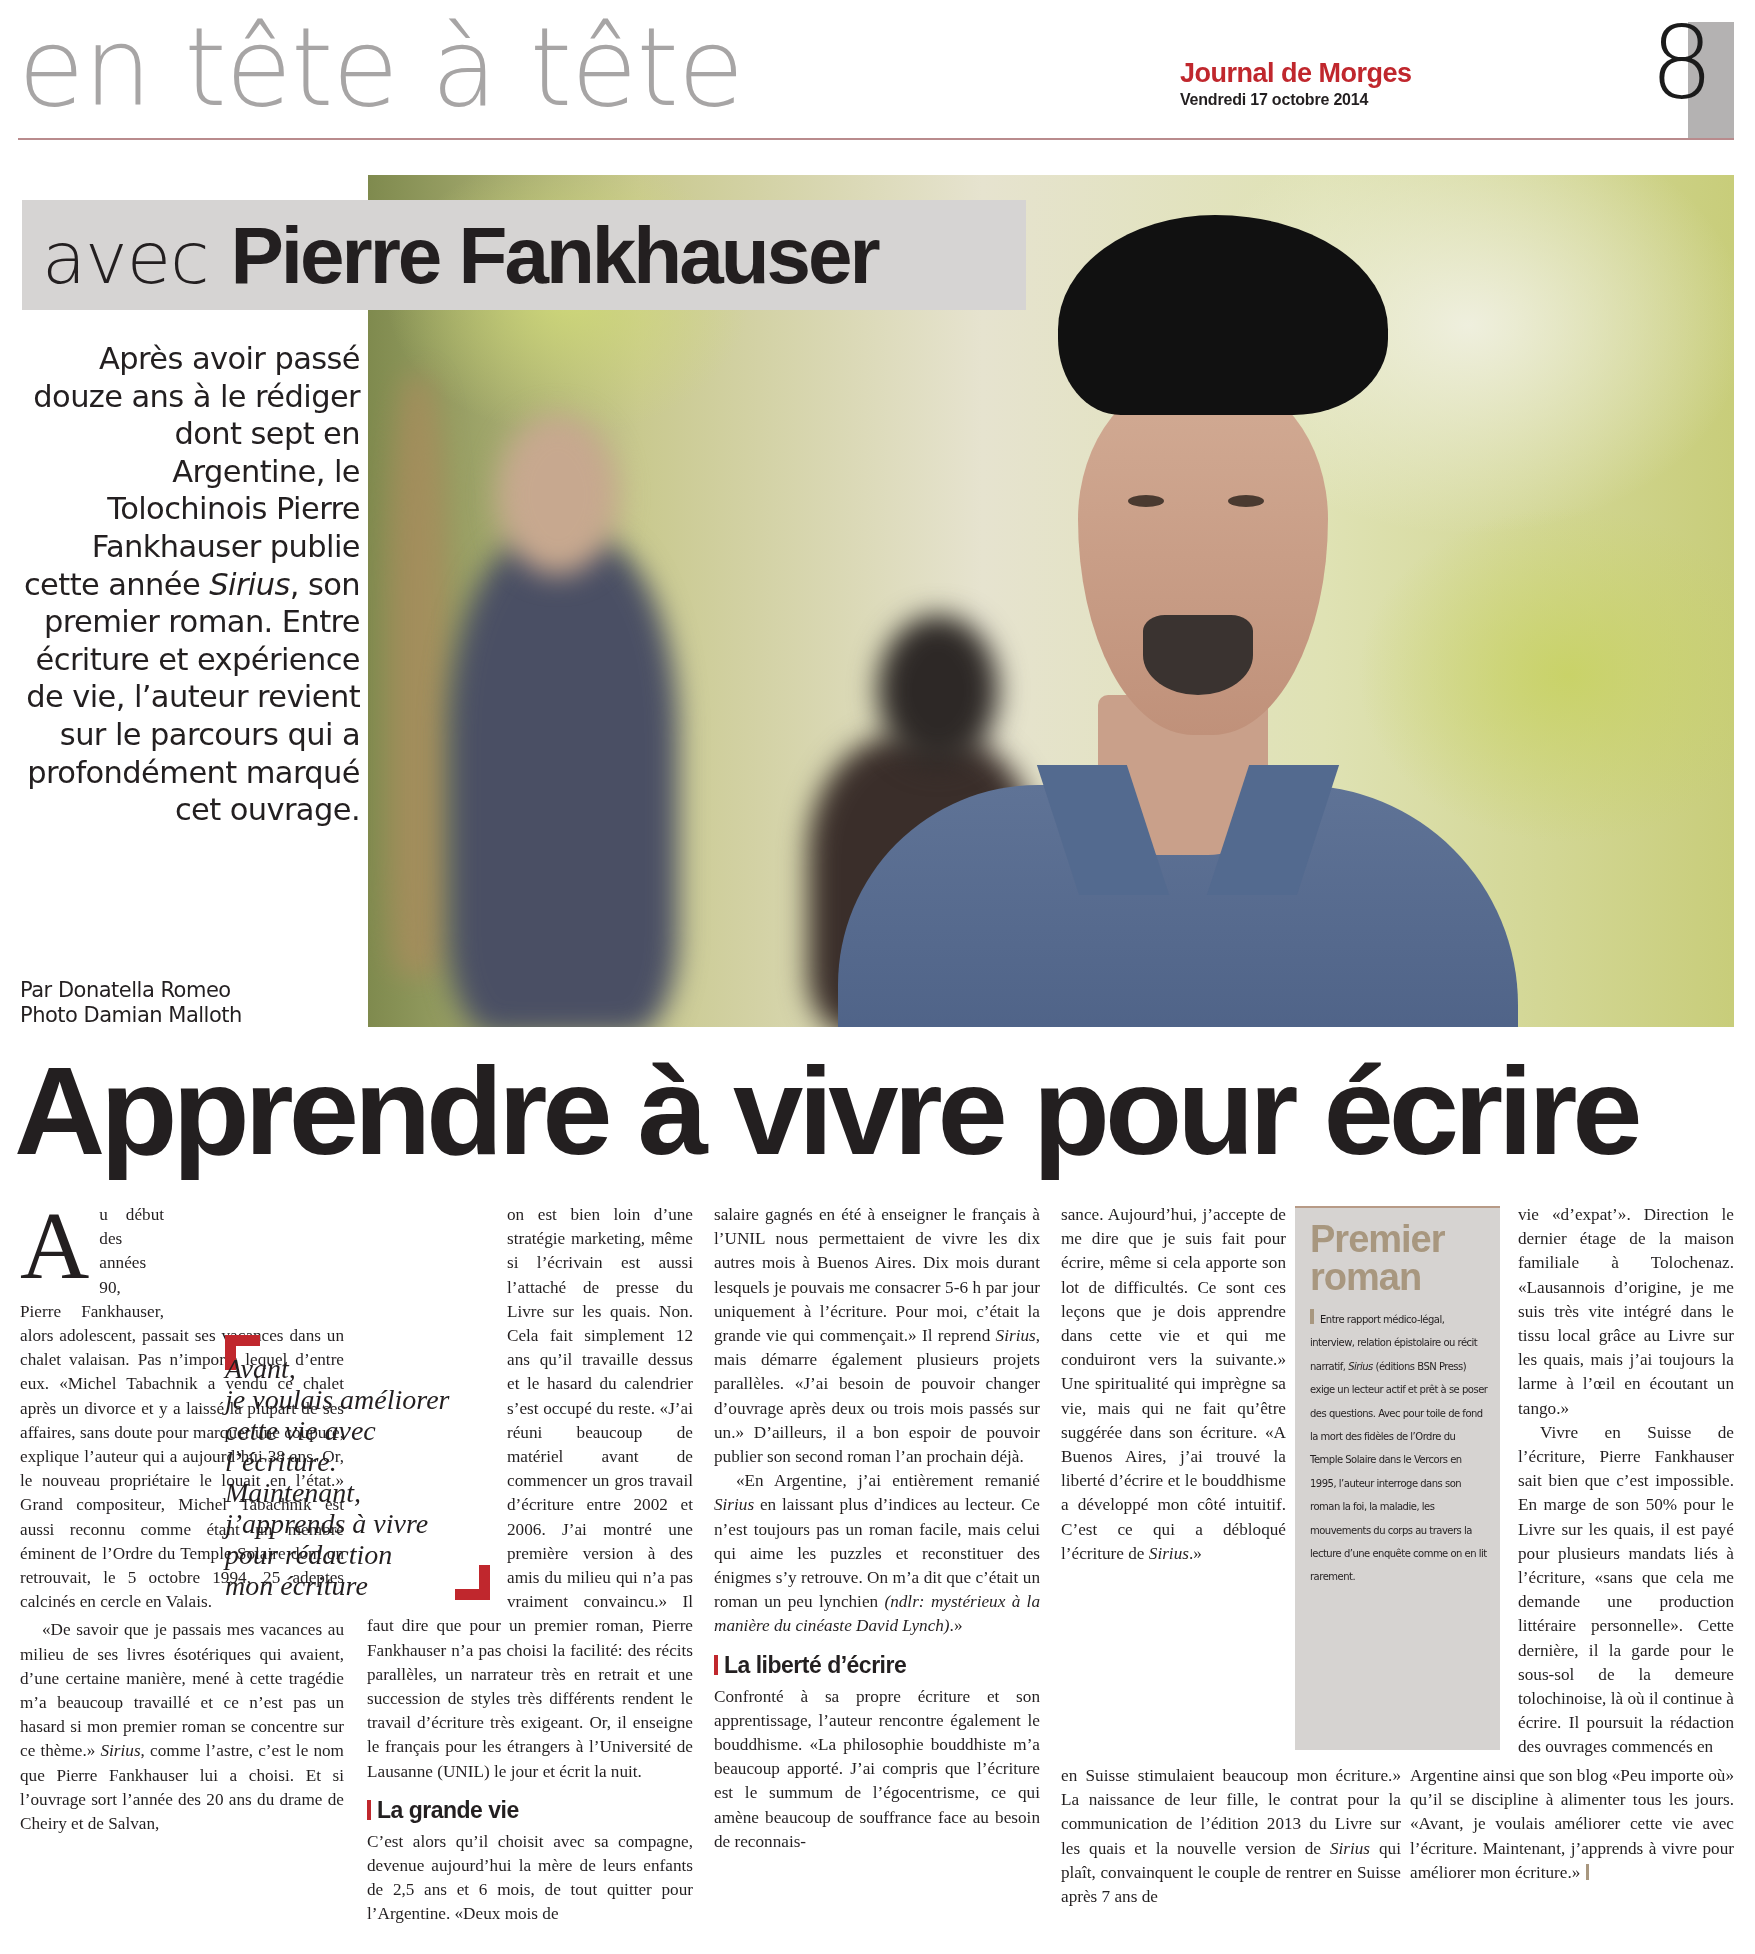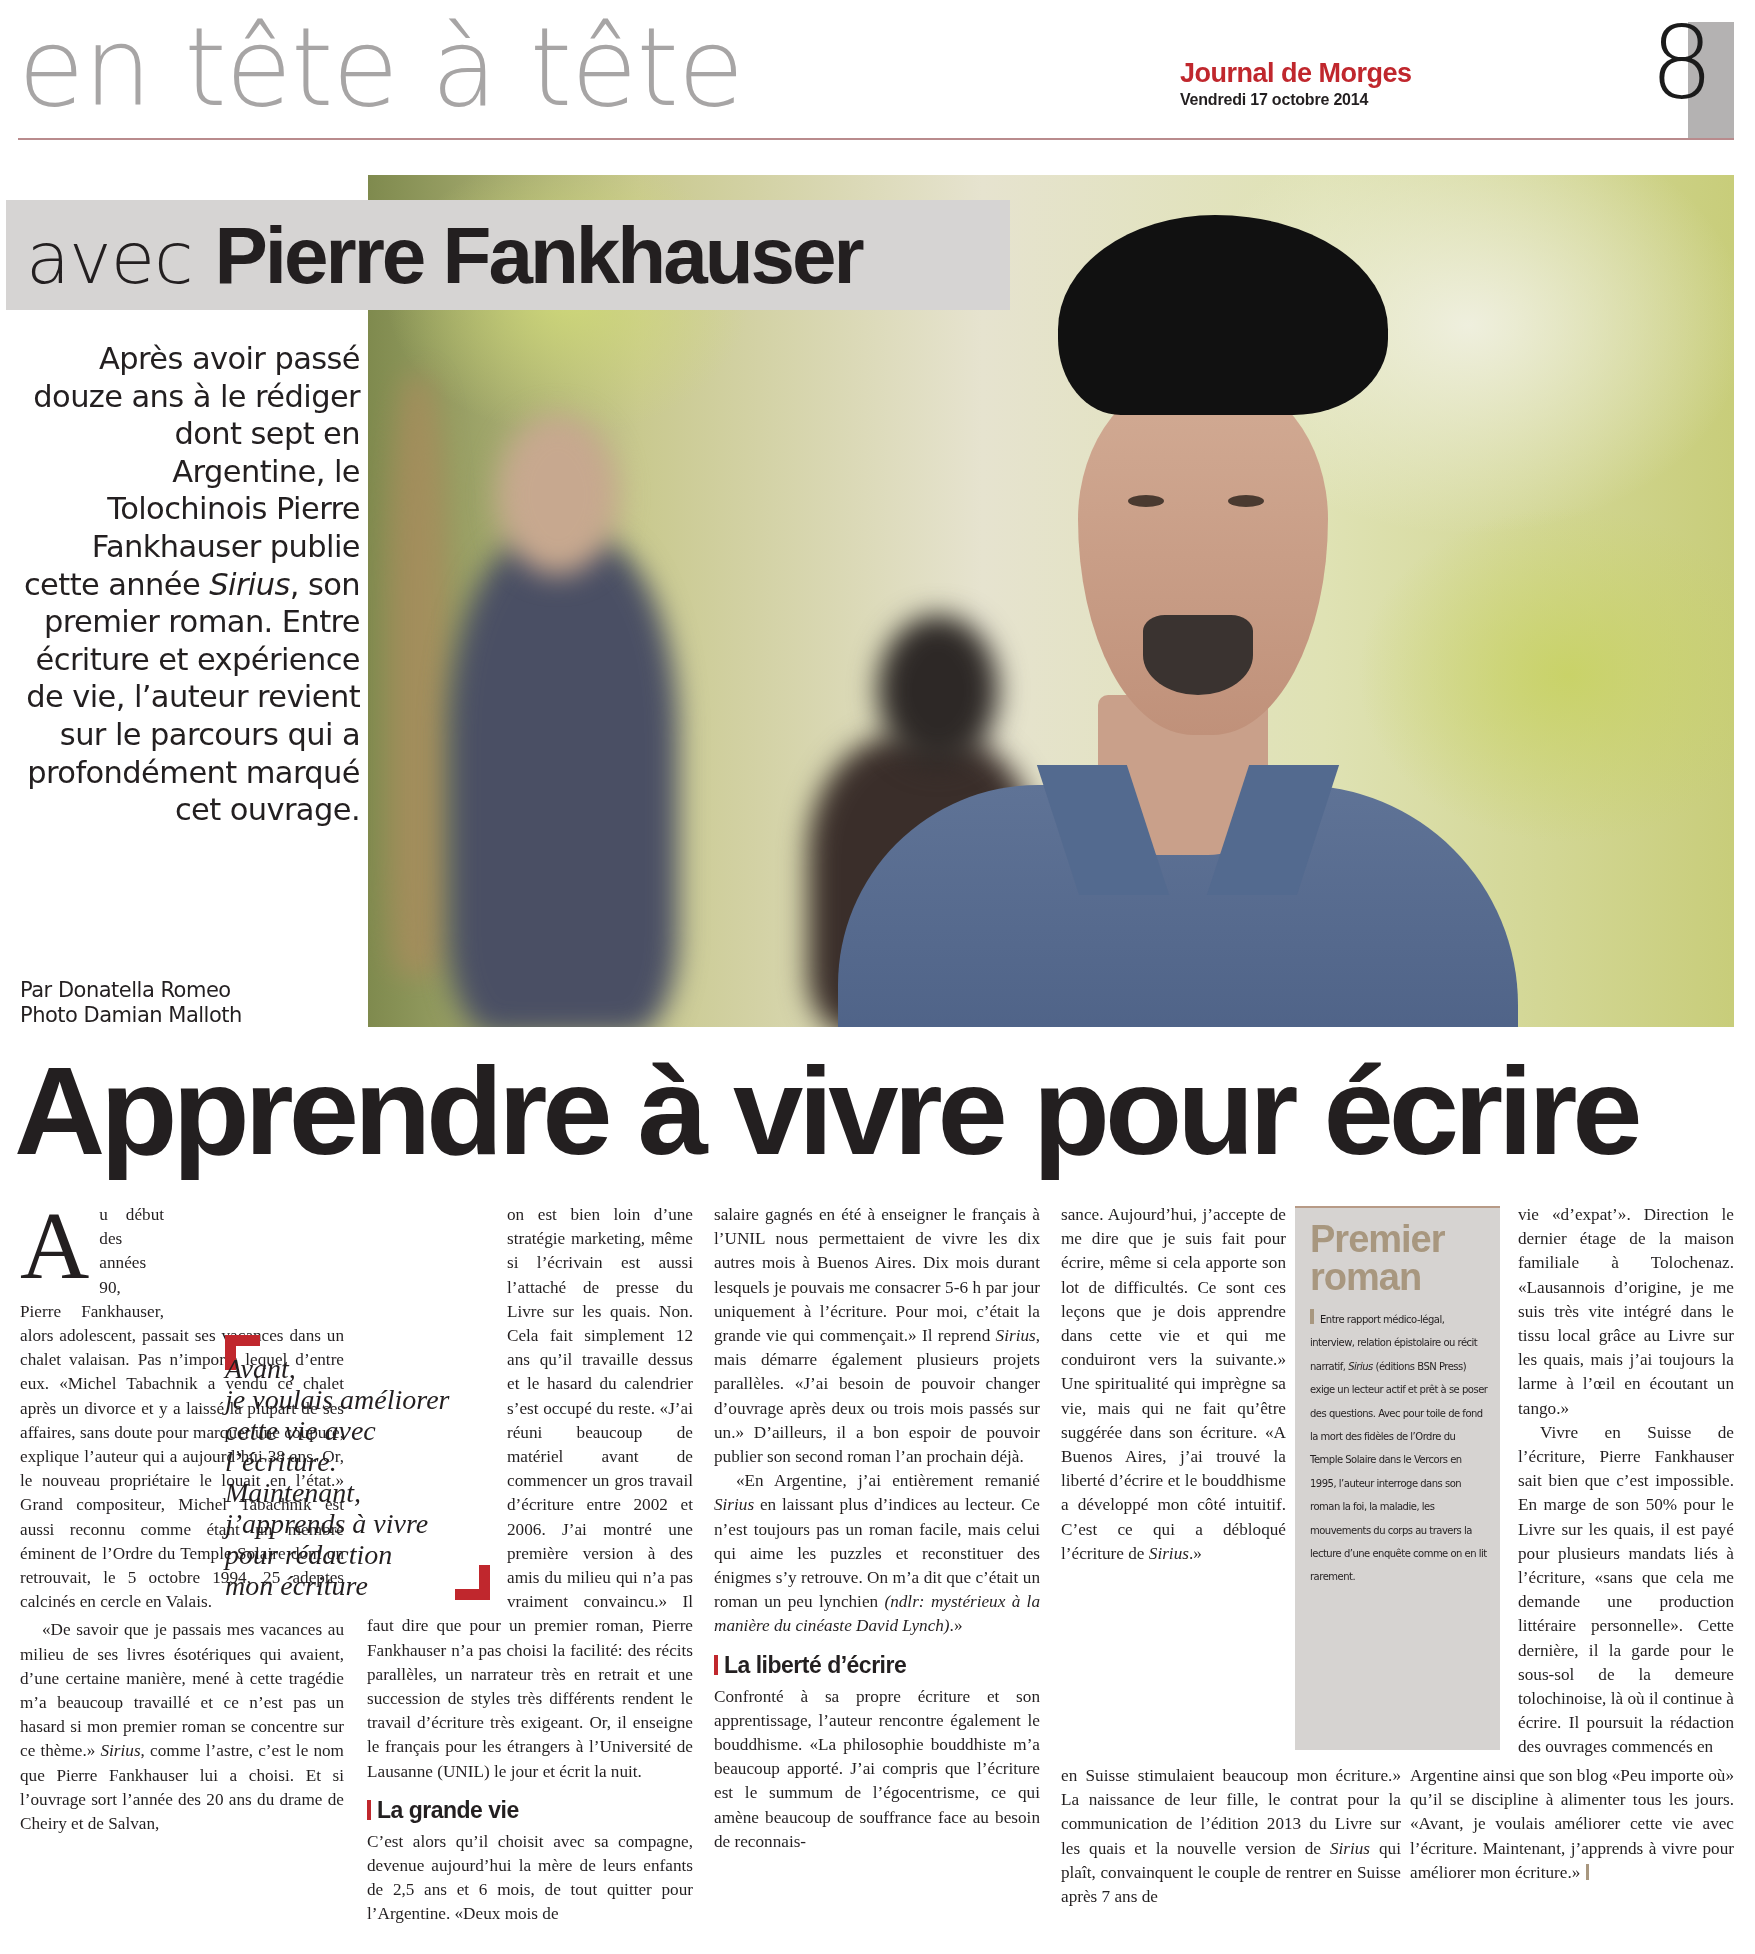--- a/index.html
+++ b/index.html
@@ -31,21 +31,21 @@
   .man-shirt { position: absolute; left: 470px; top: 610px; width: 680px; height: 320px; background: linear-gradient(180deg, #5f7396, #4b5f84); border-radius: 200px 220px 0 0; }
   .man-collar-l { position: absolute; left: 690px; top: 590px; width: 90px; height: 130px; background: #536a8f; transform: skewX(18deg); }
   .man-collar-r { position: absolute; left: 860px; top: 590px; width: 90px; height: 130px; background: #536a8f; transform: skewX(-18deg); }
   .man-neck { position: absolute; left: 730px; top: 520px; width: 170px; height: 160px; background: #c9a08a; border-radius: 10px 10px 60px 60px; }
   .man-face { position: absolute; left: 710px; top: 200px; width: 250px; height: 360px; background: linear-gradient(180deg, #d2ab94, #c0917a); border-radius: 46% 46% 46% 46% / 40% 40% 60% 60%; }
   .man-beard { position: absolute; left: 775px; top: 440px; width: 110px; height: 80px; background: #3a3330; border-radius: 20% 20% 50% 50%; }
   .man-cap { position: absolute; left: 690px; top: 40px; width: 330px; height: 200px; background: #111; border-radius: 50% 55% 30% 20% / 60% 60% 40% 40%; }
   .man-eye { position: absolute; top: 320px; width: 36px; height: 12px; background: #4a3a30; border-radius: 50%; }
 
   
-  .name-banner { position: absolute; left: 6px; top: 200px; width: 1004px; height: 110px; background: #d6d4d3; }
+  .name-banner { position: absolute; left: 22px; top: 200px; width: 1004px; height: 110px; background: #d6d4d3; }
   .name-banner .avec { position: absolute; left: 20px; top: 12px; font-family: "DejaVu Sans", sans-serif; font-weight: 300; font-size: 72px; letter-spacing: -1px; color: #231f20; line-height: 1.1; white-space: nowrap; }
   .name-banner .avec b { font-family: "Liberation Sans", sans-serif; font-weight: bold; letter-spacing: -3px; font-size: 80px; }
 
   
   .intro { position: absolute; left: 20px; top: 340px; width: 340px; font-family: "DejaVu Sans", sans-serif; font-size: 30.5px; line-height: 37.6px; color: #231f20; letter-spacing: -0.6px; text-align: right; }
   .intro i { font-style: italic; }
   .credits { position: absolute; left: 20px; top: 978px; font-family: "DejaVu Sans", sans-serif; font-size: 21px; line-height: 25px; color: #231f20; letter-spacing: -0.5px; }
 
   
   .headline { position: absolute; left: 14px; top: 1040px; width: 1730px; font-family: "Liberation Sans", sans-serif; font-weight: bold; font-size: 124px; letter-spacing: -5px; color: #231f20; line-height: 1.15; white-space: nowrap; transform: scaleX(1.02); transform-origin: left; }

